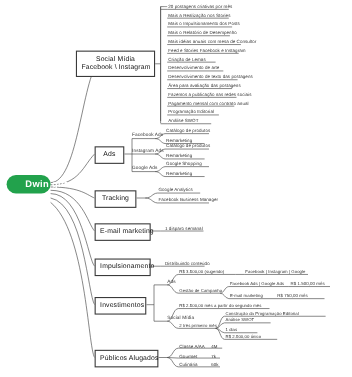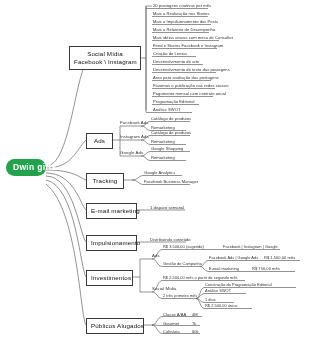--- a/index.html
+++ b/index.html
@@ -27,21 +27,21 @@
     white-space: nowrap;
   }
   
   .root {
     background: #22A24C;
     color: #ffffff;
     border-radius: 11px;
     font-size: 8.5px;
     font-weight: bold;
     letter-spacing: 0.3px;
-    padding: 4px 7px;
+    padding: 4px 17px;
     text-align: center;
     line-height: 1.1;
   }
   
   .l1 {
     border: 1px solid #3a3a3a;
     background: #ffffff;
     color: #111111;
     font-size: 6.2px;
     padding: 3px 4px;

